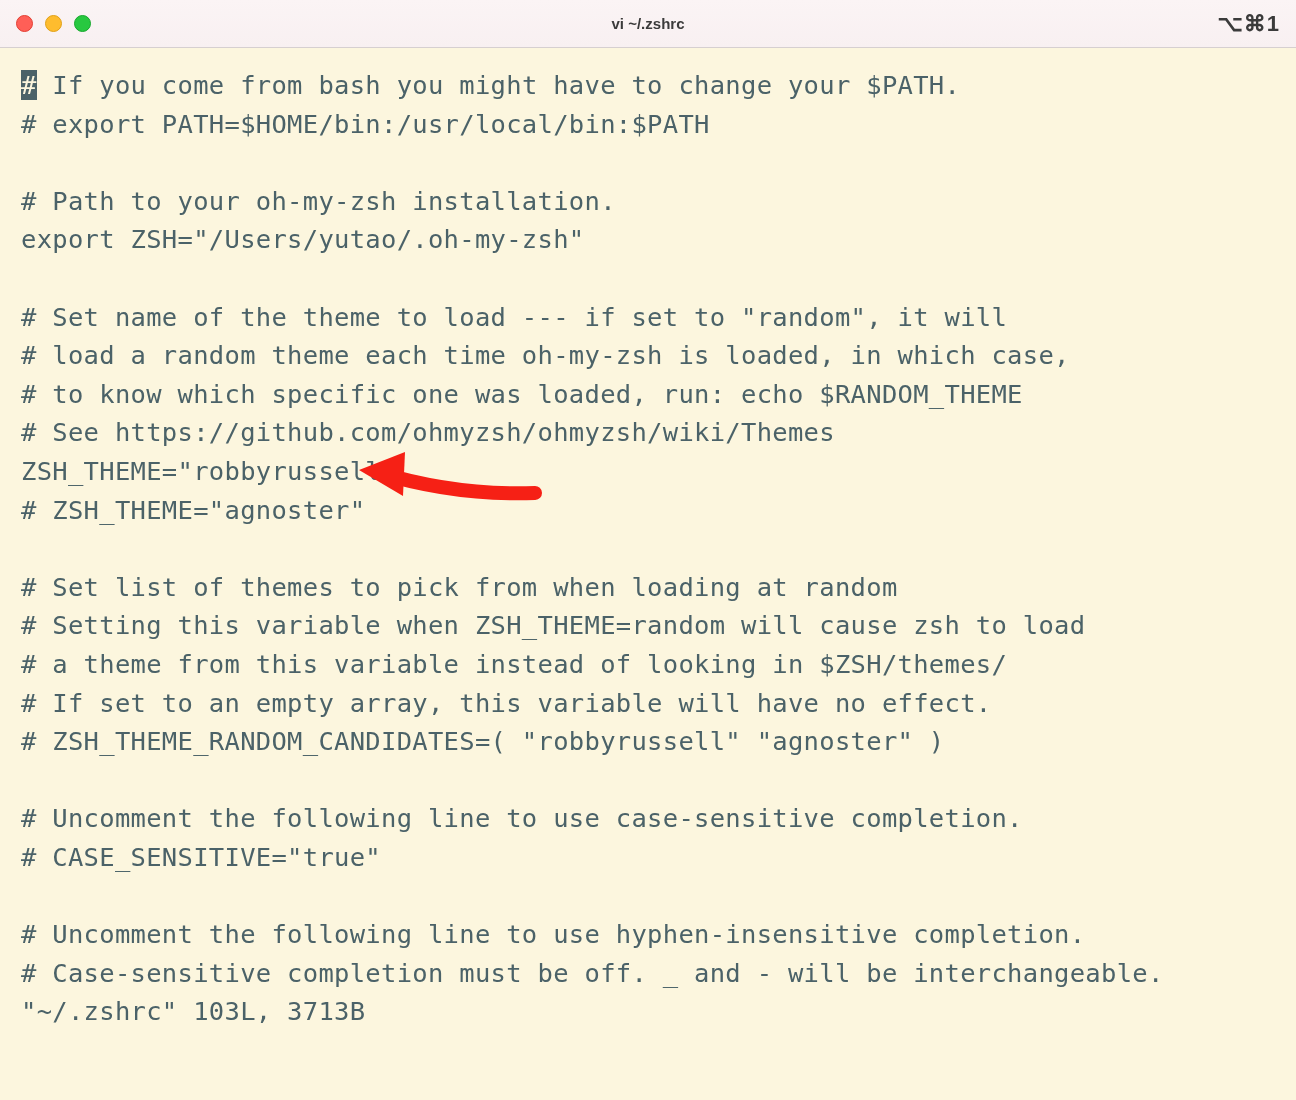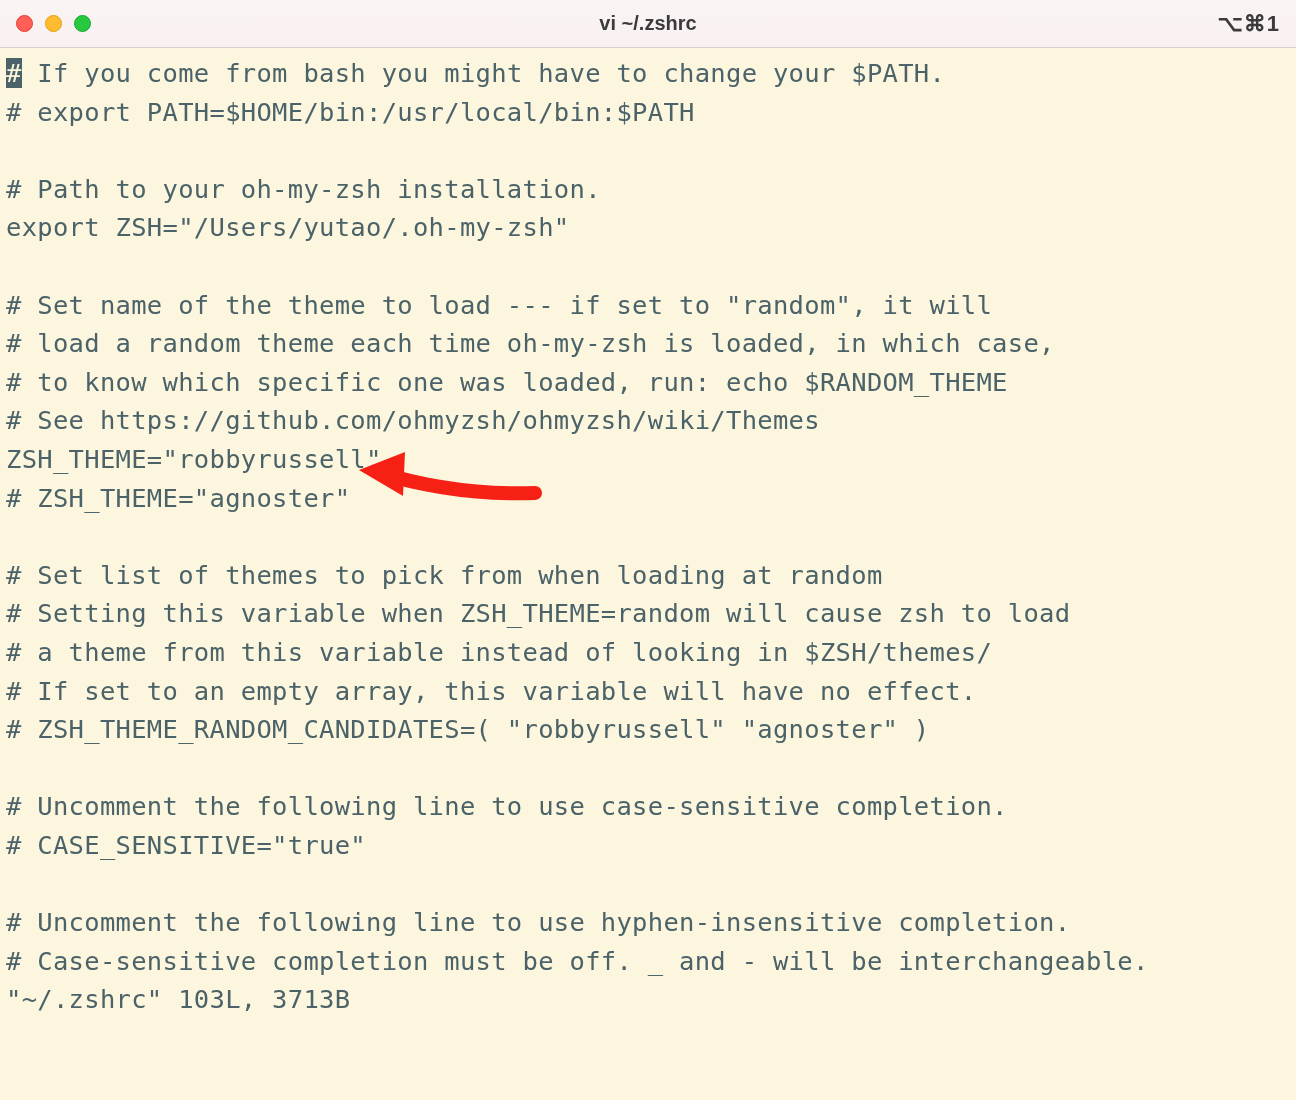--- a/index.html
+++ b/index.html
@@ -34,41 +34,42 @@
       height: 17px;
       border-radius: 50%;
     }
     .tl-close { background: #ff5f57; border: 1px solid #e33e32; }
     .tl-min   { background: #febc2e; border: 1px solid #e1a116; }
     .tl-max   { background: #28c840; border: 1px solid #17a82d; }
     .title {
       position: absolute;
       left: 50%;
       transform: translateX(-50%);
-      font-size: 20px;
+      font-size: 15px;
       font-weight: 700;
       color: #3b3b3b;
       font-family: -apple-system, "SF Pro Text", "Helvetica Neue", sans-serif;
     }
     .shortcut {
       margin-left: auto;
       font-size: 22px;
       font-weight: 700;
       color: #3b3b3b;
       font-family: -apple-system, "SF Pro Text", "Helvetica Neue", sans-serif;
       letter-spacing: 1px;
     }
     .editor {
-      padding: 6px 11px 0 6px;
+      padding: 6px 11px 0 21px;
       font-size: 25.5px;
       line-height: 38.6px;
       color: #4b6268;
       white-space: pre;
       letter-spacing: 0.3px;
       font-weight: 500;
+      margin-top: 12px;
     }
     .cursor-block {
       background: #4b6268;
       color: #fcf6de;
     }
     .arrow-annotation {
       position: absolute;
       left: 355px;
       top: 448px;
       pointer-events: none;

